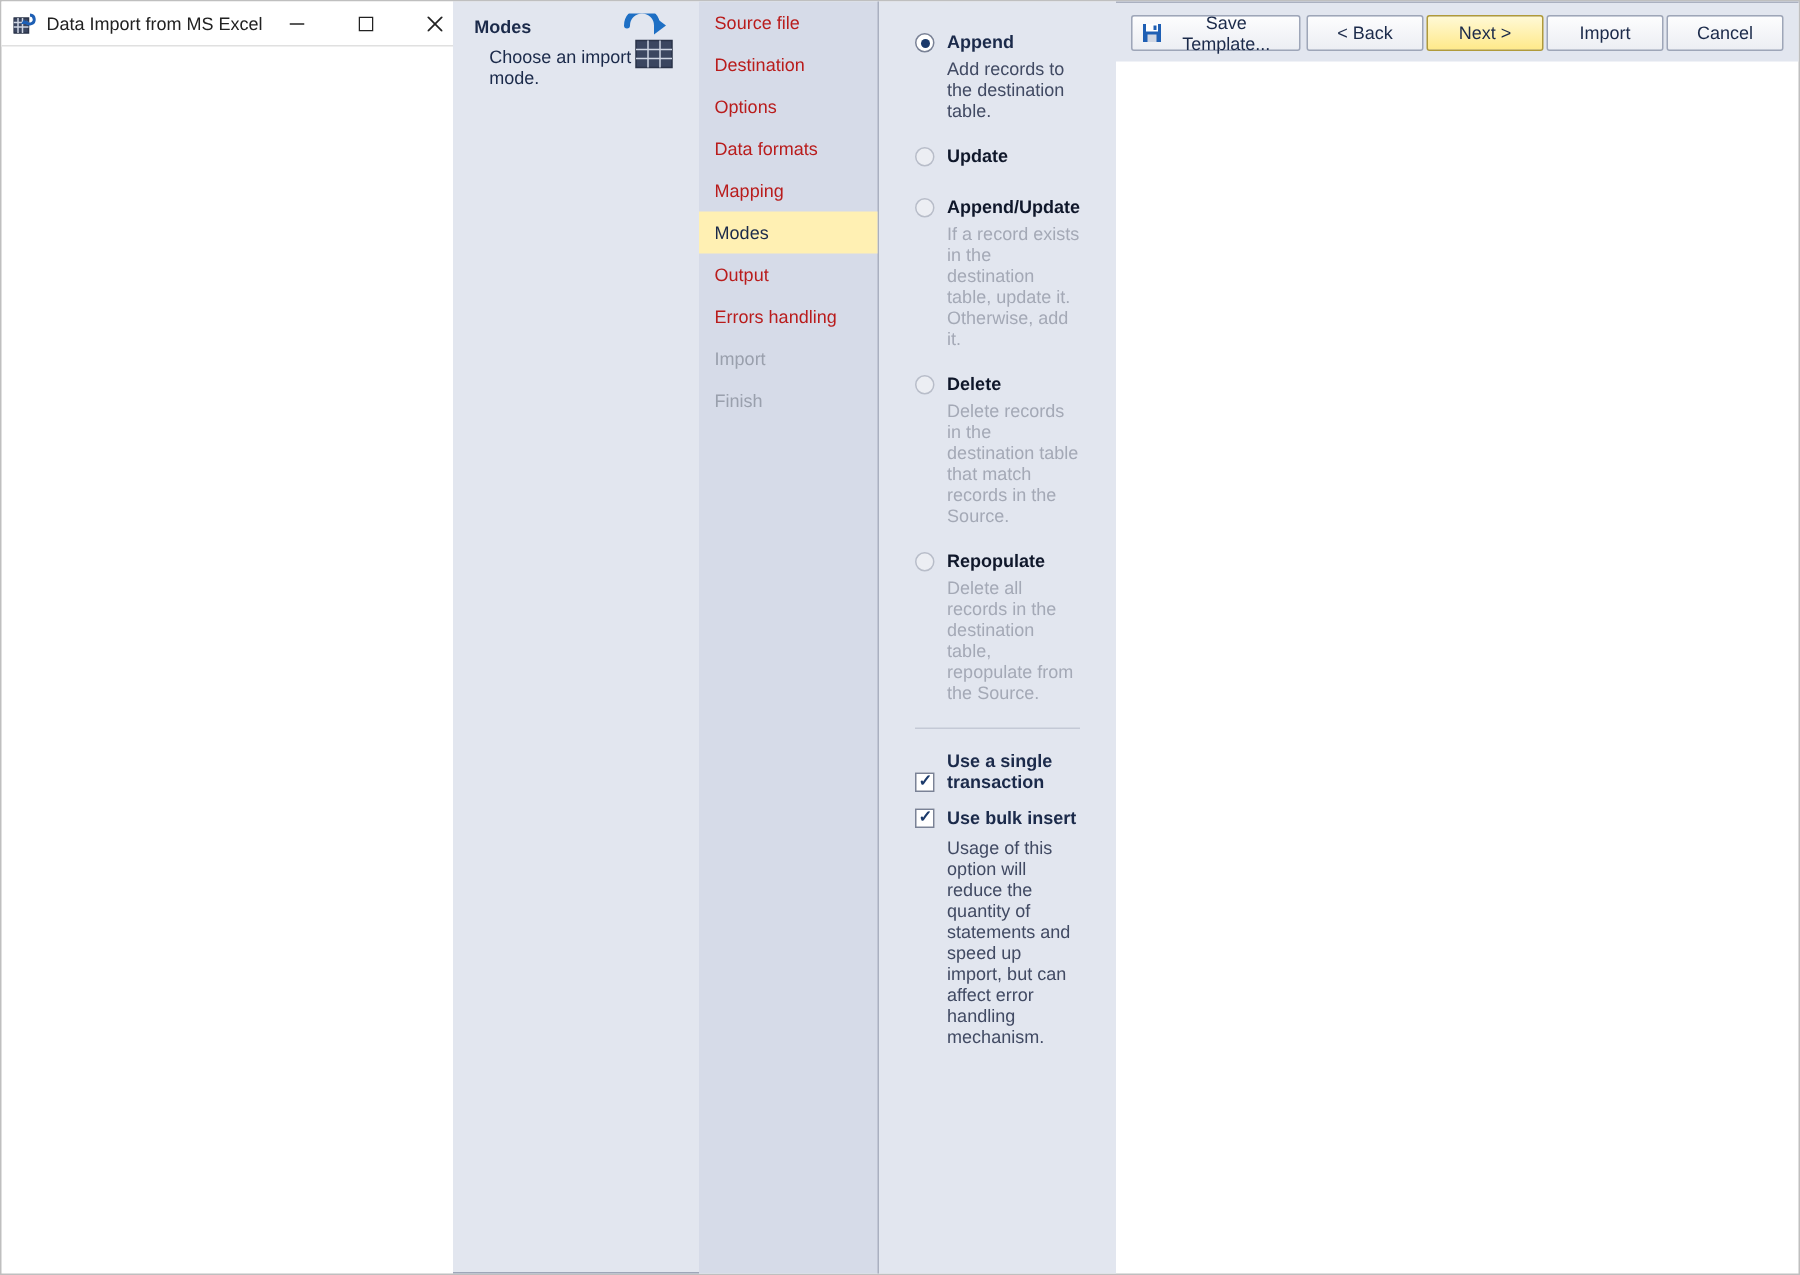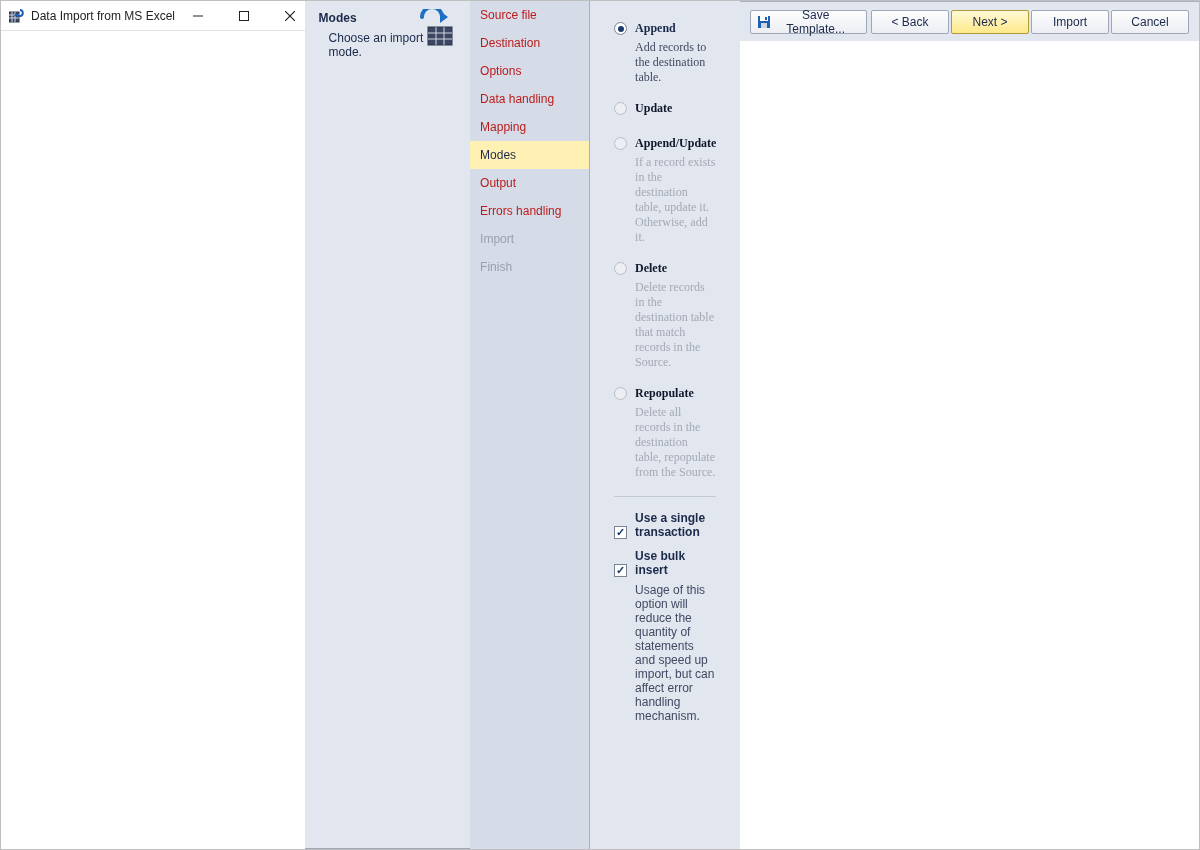--- a/index.html
+++ b/index.html
@@ -122,21 +122,21 @@
     position: absolute;
     left: 2.5px; top: 2.5px;
     width: 6px; height: 6px;
     border-radius: 50%;
     background: #1b3a6b;
   }
   .mode-option.disabled .radio {
     background: #eceef3;
     border-color: #b8bdc9;
   }
-  .mode-text { flex: 1; font-family: Liberation Serif, serif; }
+  .mode-text { flex: 1; }
   .mode-label {
     font-weight: bold;
     color: #1b2a4a;
     margin-bottom: 4px;
     display: inline-block;
   }
   .mode-option.disabled .mode-label { color: #0f172a; }
   .mode-desc {
     color: #414a63;
     font-size: 12px;
@@ -271,21 +271,21 @@
       </svg>
     </span>
   </div>
 
   <div class="body">
 
     <div class="sidebar">
       <div class="side-item">Source file</div>
       <div class="side-item">Destination</div>
       <div class="side-item">Options</div>
-      <div class="side-item">Data handling</div>
+      <div class="side-item">Data formats</div>
       <div class="side-item">Mapping</div>
       <div class="side-item active">Modes</div>
       <div class="side-item">Output</div>
       <div class="side-item">Errors handling</div>
       <div class="side-item disabled">Import</div>
       <div class="side-item disabled">Finish</div>
     </div>
 
     <div class="content">
 

